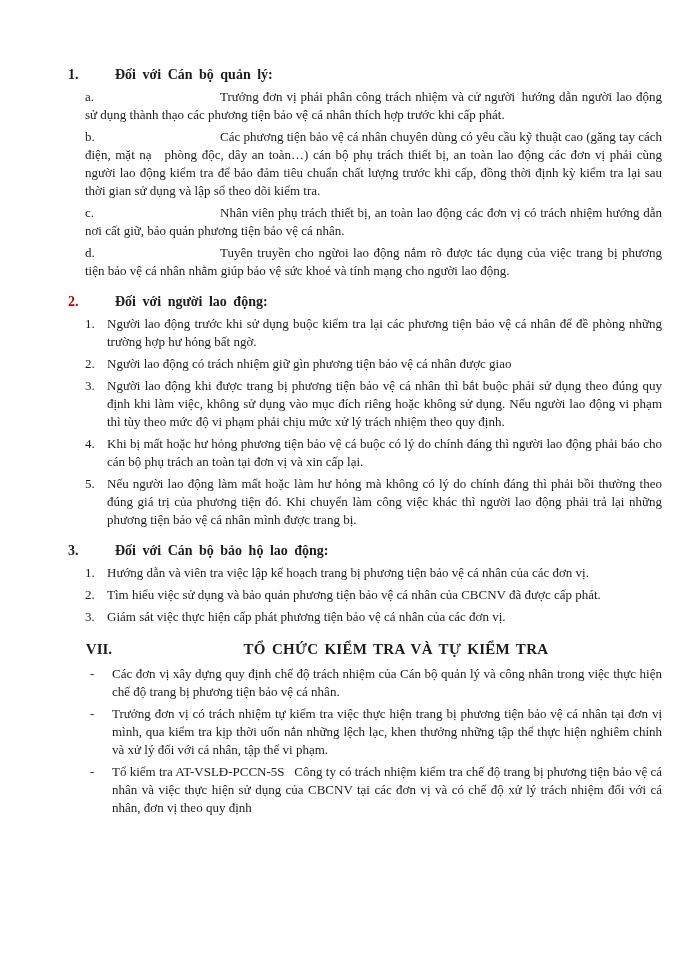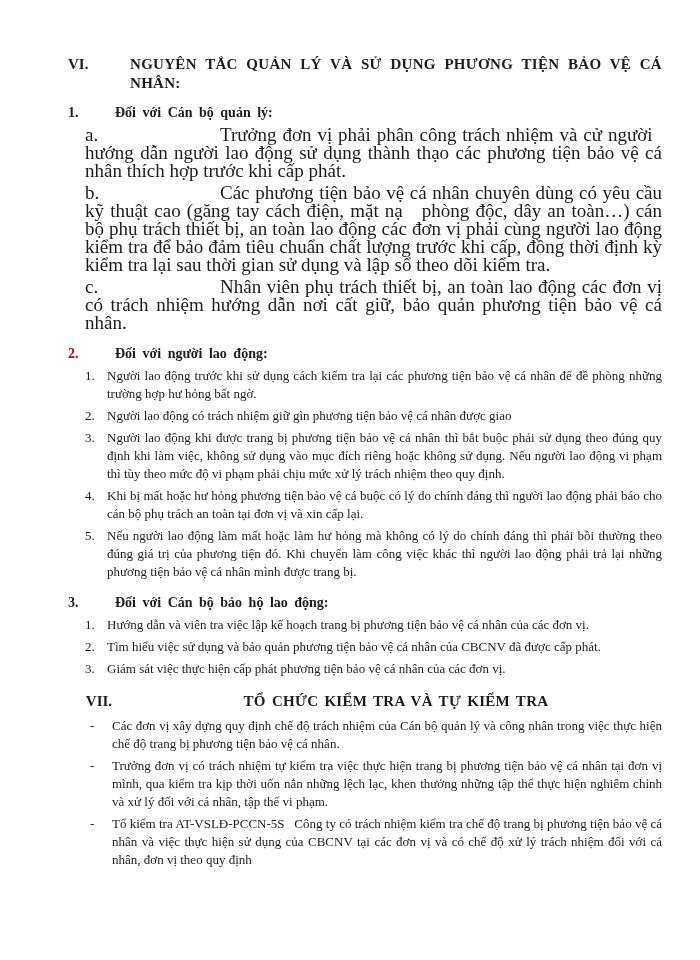--- a/index.html
+++ b/index.html
@@ -21,55 +21,52 @@
   .h-main .num{flex:0 0 62px;}
   .h-main .title{flex:1;letter-spacing:0.3px;word-spacing:2px;}
   .h-main .title.stretch{text-align:justify;text-align-last:justify;}
   .h-main.second{margin-top:14px;text-align:center;}
   
   .h-sub{display:flex;font-weight:bold;font-size:14px;line-height:18px;word-spacing:3px;margin-top:11px;}
   .h-sub .num{flex:0 0 47px;}
   .h-sub .title{flex:1;}
   .num-red{color:#c00000;}
   
-  .par{margin:4px 0 0 17px;text-align:justify;font-size:19px;line-height:18px;}
+  .par{margin:4px 0 0 17px;text-align:justify;font-size:13px;line-height:18px;}
   .par .mk{display:inline-block;width:135px;vertical-align:baseline;}
   
   .li{display:flex;margin:4px 0 0 17px;font-size:13px;line-height:18px;}
   .li .mk{flex:0 0 22px;}
   .li .txt{flex:1;text-align:justify;}
   .li.dash{margin-left:22px;}
 </style>
 </head>
 <body>
 
 <div class="page">
 
-  <div class="h-main">
-    <span class="num">VI.</span>
-    <span class="title stretch">NGUYÊN TẮC QUẢN LÝ VÀ SỬ DỤNG PHƯƠNG TIỆN BẢO VỆ CÁ NHÂN:</span>
-  </div>
 
   <div class="h-sub">
     <span class="num">1.</span>
     <span class="title">Đối với Cán bộ quản lý:</span>
   </div>
 
   <div class="par"><span class="mk">a.</span><span>Trưởng đơn vị phải phân công trách nhiệm và cử người hướng dẫn người lao động sử dụng thành thạo các phương tiện bảo vệ cá nhân thích hợp trước khi cấp phát.</span></div>
   <div class="par"><span class="mk">b.</span><span>Các phương tiện bảo vệ cá nhân chuyên dùng có yêu cầu kỹ thuật cao (găng tay cách điện, mặt nạ phòng độc, dây an toàn…) cán bộ phụ trách thiết bị, an toàn lao động các đơn vị phải cùng người lao động kiểm tra để bảo đảm tiêu chuẩn chất lượng trước khi cấp, đồng thời định kỳ kiểm tra lại sau thời gian sử dụng và lập sổ theo dõi kiểm tra.</span></div>
   <div class="par"><span class="mk">c.</span><span>Nhân viên phụ trách thiết bị, an toàn lao động các đơn vị có trách nhiệm hướng dẫn nơi cất giữ, bảo quản phương tiện bảo vệ cá nhân.</span></div>
+  <div class="par"><span class="mk">d.</span><span>Tuyên truyền cho ngừoi lao động nắm rõ được tác dụng của việc trang bị phương tiện bảo vệ cá nhân nhằm giúp bảo vệ sức khoẻ và tính mạng cho người lao động.</span></div>
 
   <div class="h-sub" style="margin-top:13px;">
     <span class="num num-red">2.</span>
     <span class="title">Đối với người lao động:</span>
   </div>
 
   <div class="li">
       <span class="mk">1.</span>
-      <span class="txt">Người lao động trước khi sử dụng cách kiểm tra lại các phương tiện bảo vệ cá nhân để đề phòng những trường hợp hư hỏng bất ngờ.</span>
+      <span class="txt">Người lao động trước khi sử dụng buộc kiểm tra lại các phương tiện bảo vệ cá nhân để đề phòng những trường hợp hư hỏng bất ngờ.</span>
     </div>
   <div class="li">
       <span class="mk">2.</span>
       <span class="txt">Người lao động có trách nhiệm giữ gìn phương tiện bảo vệ cá nhân được giao</span>
     </div>
   <div class="li">
       <span class="mk">3.</span>
       <span class="txt">Người lao động khi được trang bị phương tiện bảo vệ cá nhân thì bắt buộc phải sử dụng theo đúng quy định khi làm việc, không sử dụng vào mục đích riêng hoặc không sử dụng. Nếu người lao động vi phạm thì tùy theo mức độ vi phạm phải chịu mức xử lý trách nhiệm theo quy định.</span>
     </div>
   <div class="li">

